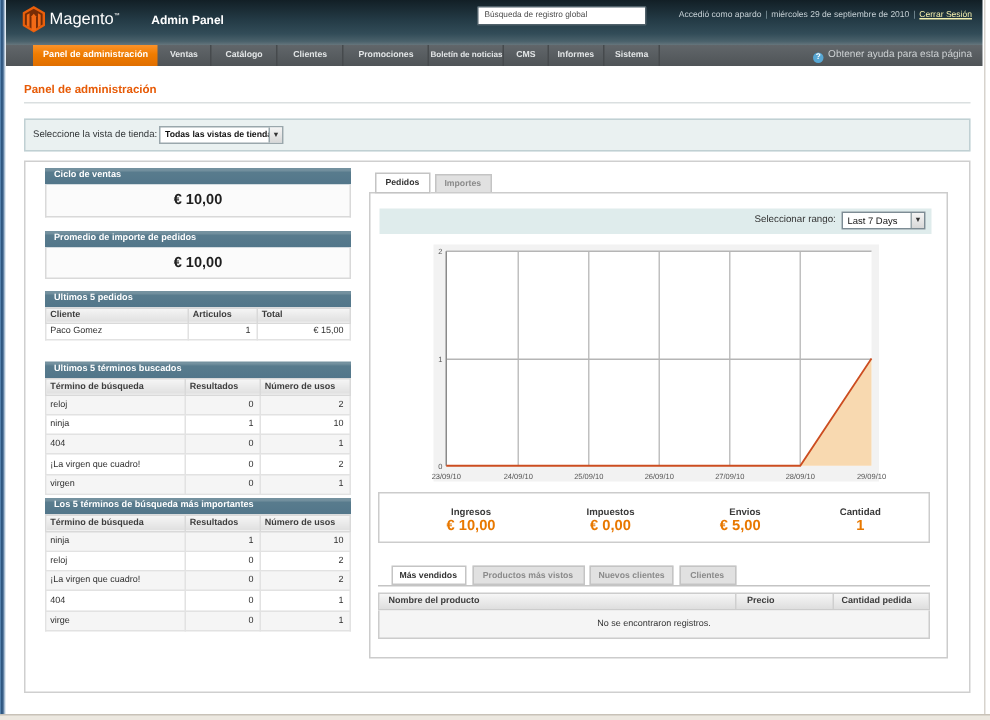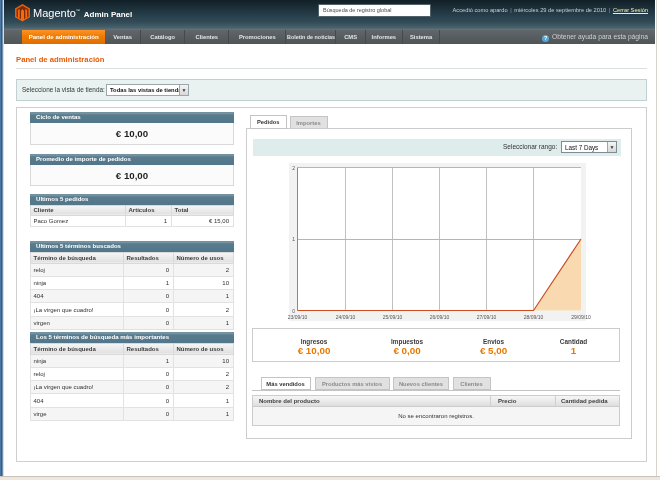--- a/index.html
+++ b/index.html
@@ -11,21 +11,21 @@
   background:linear-gradient(to right,#6898c6 0px,#2e5680 1px,#3b618a 2px,#a8bdd2 3px,#ffffff 4px); }
 #bottombar { left:0; top:476px; width:660px; height:4px; background:#ece8e0; border-top:1px solid #c8c2b8; }
 #rightline { left:656px; top:0; width:1px; height:476px; background:#d7d3cd; }
 
 
 #header { left:3px; top:0; width:652px; height:30px;
   background:linear-gradient(180deg,#121f26 0%,#243b46 45%,#324c58 75%,#4a616b 92%,#66757c 100%); }
 #logo { left:15px; top:4px; }
 #brand { left:33px; top:6.5px; color:#fff; font-size:11px; white-space:nowrap; }
 #brand .tm { font-size:4px; vertical-align:super; }
-#brand b { font-size:8px; margin-left:4px; }
+#brand b { font-size:8px; margin-left:21px; }
 #search { left:318px; top:4px; width:113px; height:13px; background:#fff; border:1px solid #50616a; border-radius:1px;
   font-size:5.5px; color:#4a4a4a; line-height:10px; padding-left:4px; }
 #usertext { right:12px; top:6px; font-size:5.7px; color:#c6d0d5; height:8px; line-height:8px; white-space:nowrap; }
 #usertext .sep { color:#8aa0a8; margin:0 1px; }
 #usertext a { color:#f4efad; text-decoration:underline; }
 
 
 #nav { left:3px; top:30px; width:652px; height:14px; background:linear-gradient(180deg,#61666a 0%,#4f5457 100%); }
 #navtabs { position:absolute; left:19px; top:0; height:14px; display:flex; }
 .ntab { height:14px; line-height:14px; font-size:5.8px; font-weight:bold; color:#e3e6e7; text-align:center;
@@ -286,21 +286,21 @@
 
 <div class="abs" id="statsbox">
   <div class="stat" style="left:61px; top:9px;">
       <div class="lab">Ingresos</div>
       <div class="val">€ 10,00</div>
     </div>
   <div class="stat" style="left:154px; top:9px;">
       <div class="lab">Impuestos</div>
       <div class="val">€ 0,00</div>
     </div>
-  <div class="stat" style="left:240.5px; top:9px;">
+  <div class="stat" style="left:240.5px; top:9px;text-align:right;">
       <div class="lab">Envios</div>
       <div class="val">€ 5,00</div>
     </div>
   <div class="stat" style="left:320.5px; top:9px;">
       <div class="lab">Cantidad</div>
       <div class="val">1</div>
     </div>
 </div>
 
 <div class="abs" id="tabs2line"></div>

